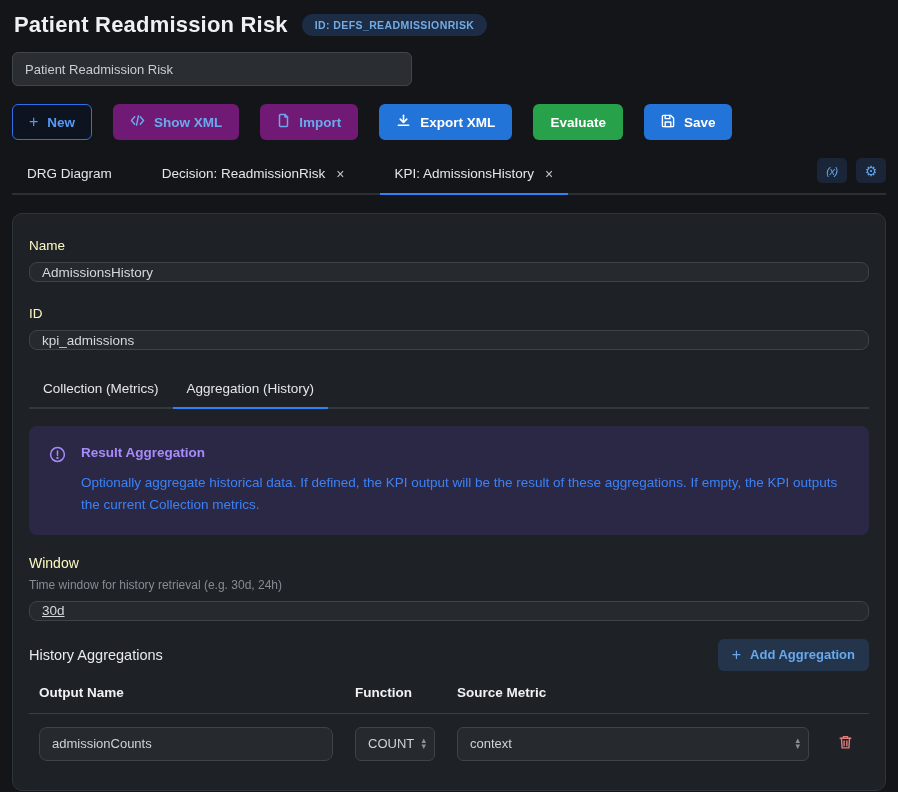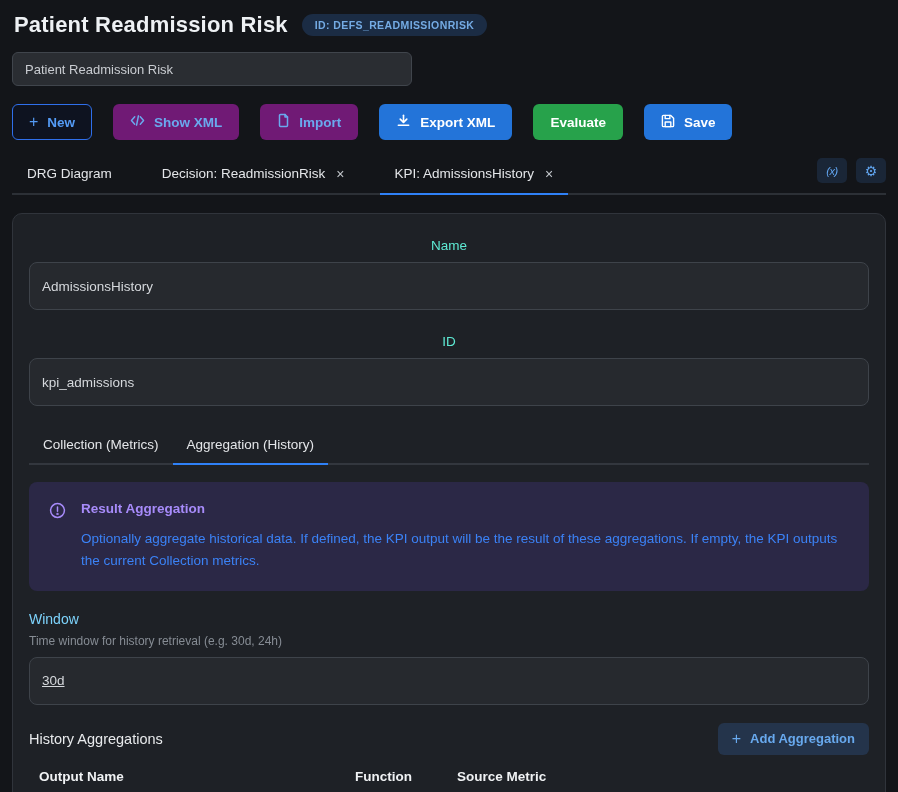--- a/index.html
+++ b/index.html
@@ -65,23 +65,23 @@
   }
   .fx-glyph { font-style: italic; font-size: 11px; letter-spacing: -.5px; }
   .gear-glyph { font-size: 14px; }
 
   
   .panel {
     margin-top: 18px; background: #1e2126;
     border: 1px solid #30343b; border-radius: 10px;
     padding: 16px; min-height: 578px;
   }
-  .field-label { color: #5eead4; font-size: 13.5px; margin: 8px 0 9px 0; text-align: center; }
+  .field-label { color: #fef9c3; font-size: 13.5px; margin: 8px 0 9px 0; }
   .text-input {
-    width: 100%; height: 48px;
+    width: 100%; height: 20px;
     background: #26292e; border: 1px solid #3e434a; border-radius: 8px;
     color: #d5d8dc; font-size: 13.5px; padding: 0 12px;
     font-family: "Liberation Sans", sans-serif; outline: none;
   }
   .mt-24 { margin-top: 24px; }
 
   .subtabs { display: flex; margin-top: 22px; border-bottom: 2px solid #33373e; }
   .subtab {
     padding: 9px 14px 11px 14px; font-size: 13.5px; color: #e4e6e9;
     cursor: pointer; margin-bottom: -2px; border-bottom: 2px solid transparent;
@@ -89,21 +89,21 @@
   .subtab.active { border-bottom-color: #2f81f7; }
 
   .info-box {
     margin-top: 17px; background: #2b2846; border-radius: 8px;
     padding: 19px 20px; display: flex; gap: 15px;
   }
   .info-icon { flex: 0 0 auto; margin-top: 1px; }
   .info-title { color: #a78bfa; font-weight: 700; font-size: 13.5px; }
   .info-body { color: #3b82f6; font-size: 13.5px; line-height: 1.62; margin-top: 12px; max-width: 790px; }
 
-  .window-label { color: #7dd3fc; font-size: 14px; margin-top: 20px; }
+  .window-label { color: #fef9c3; font-size: 14px; margin-top: 20px; }
   .window-help { color: #868c94; font-size: 12px; margin-top: 7px; }
   .window-input { margin-top: 9px; text-decoration: underline; }
 
   .history-row { display: flex; align-items: center; justify-content: space-between; margin-top: 18px; }
   .history-title { color: #e8eaec; font-size: 14.5px; }
   .btn-add {
     display: inline-flex; align-items: center; gap: 9px;
     height: 32px; padding: 0 14px; border-radius: 6px; border: none;
     background: #24344b; color: #68a9ee; font-size: 13px; font-weight: 700;
     cursor: pointer; font-family: "Liberation Sans", sans-serif;

